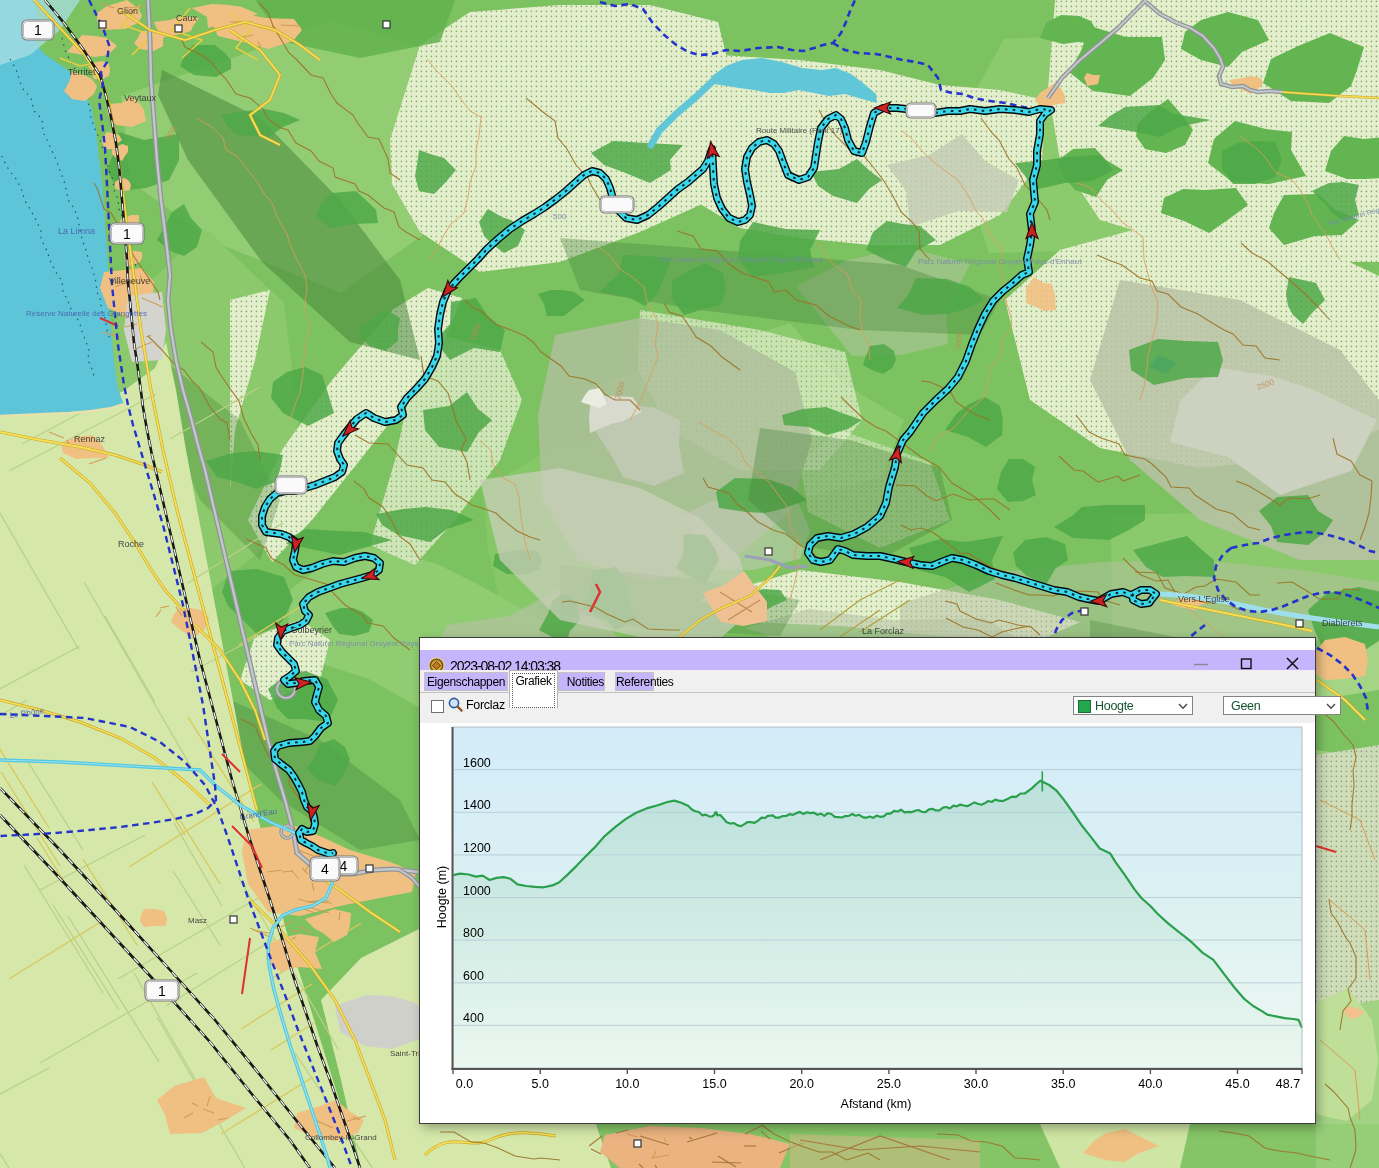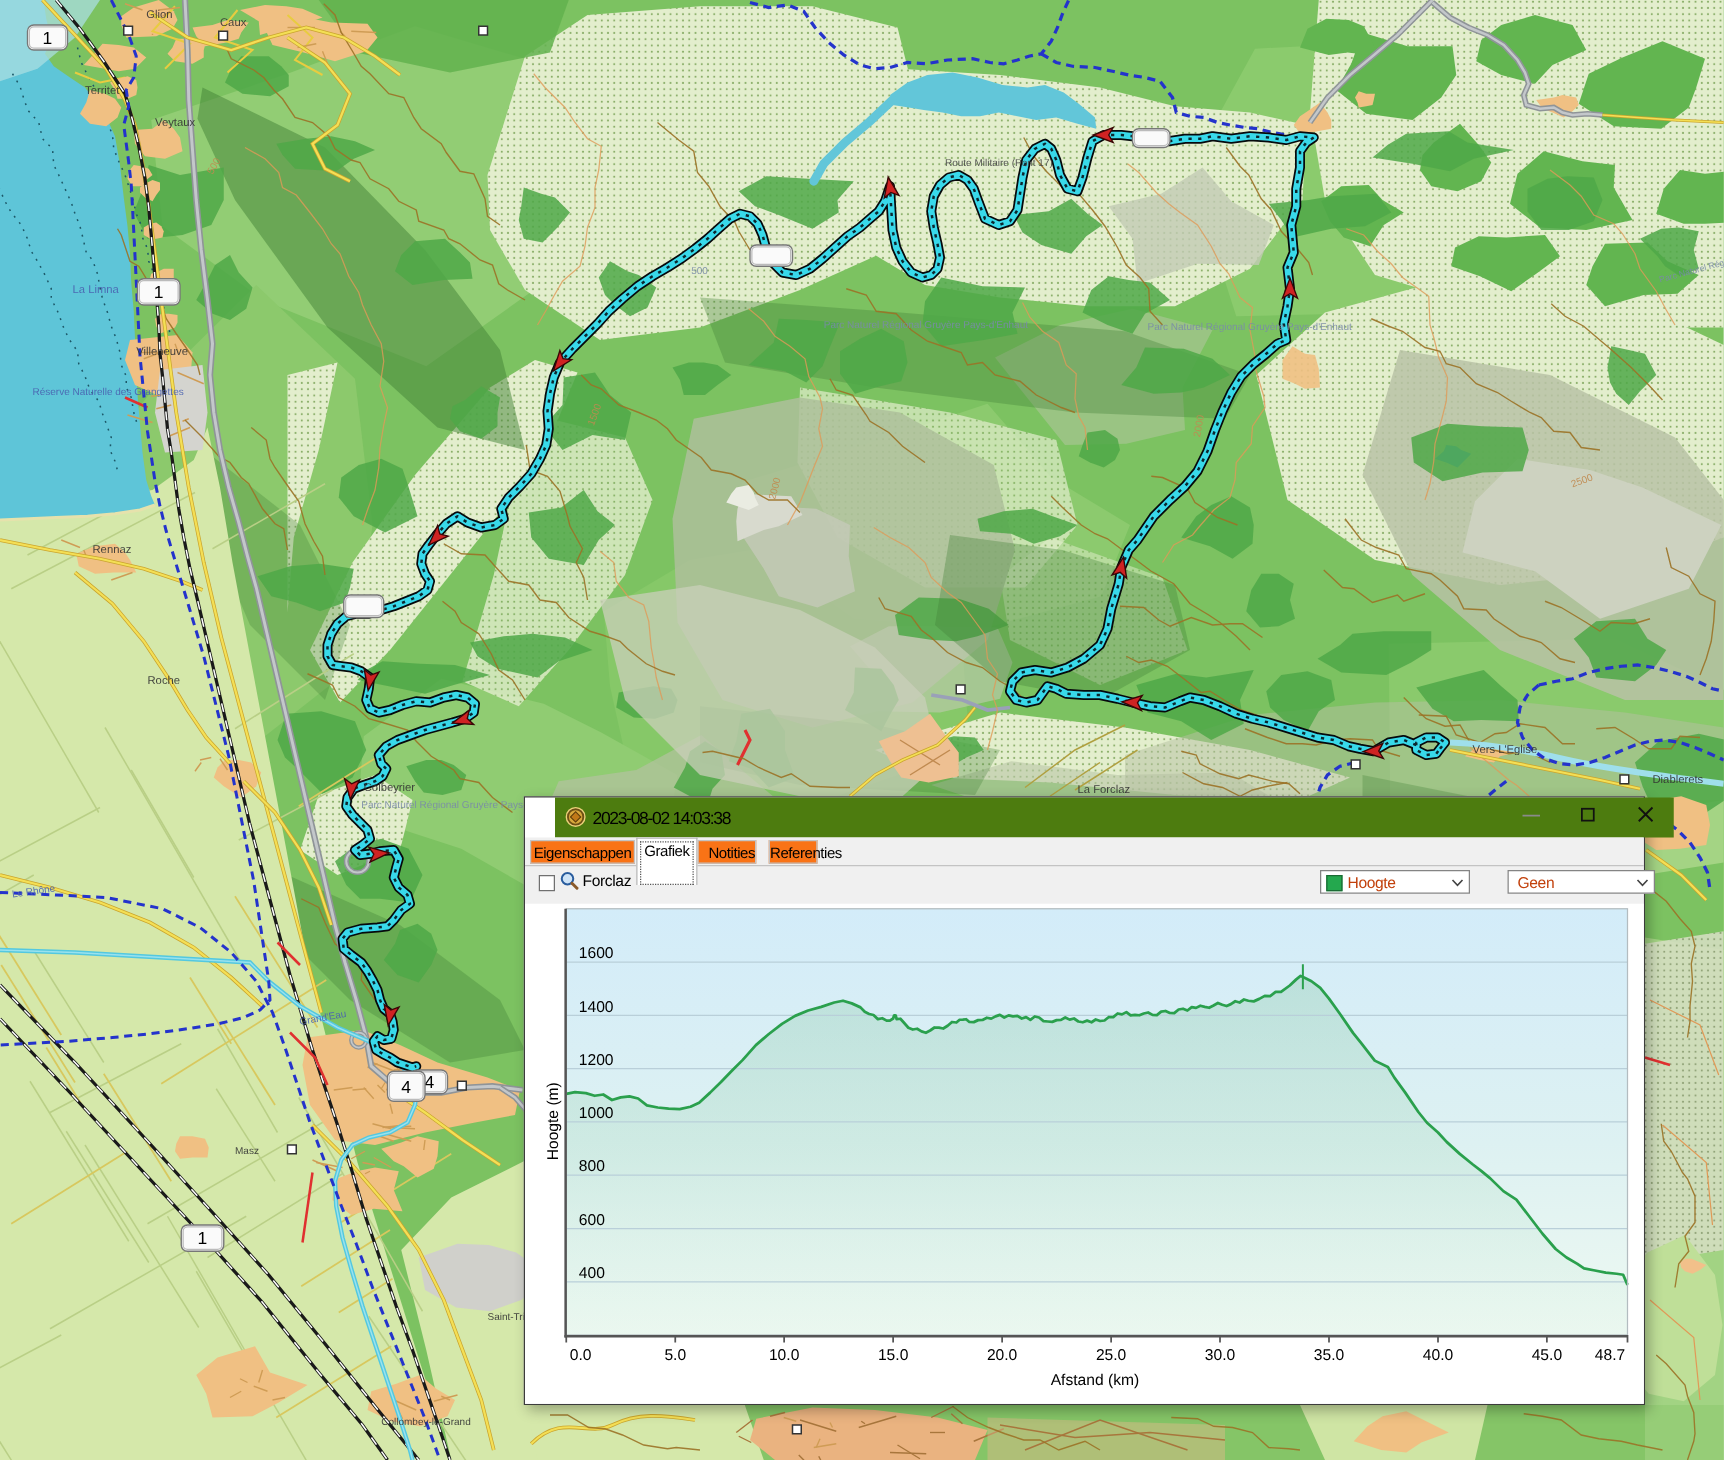--- a/index.html
+++ b/index.html
@@ -1,35 +1,35 @@
 <!DOCTYPE html>
 <html><head><meta charset="utf-8">
 <style>
 html,body{margin:0;padding:0;width:1379px;height:1168px;overflow:hidden;
 font-family:"Liberation Sans",sans-serif;}
 #wrap{position:relative;width:1379px;height:1168px;}
 #map{position:absolute;left:0;top:0;}
 #dlg{position:absolute;left:419px;top:637px;width:895px;height:485px;border:1px solid #3c3c3c;
 background:#fff;box-shadow:3px 4px 10px rgba(0,0,0,.30);}
-#title{position:absolute;left:0;top:0;width:100%;height:32px;background:#4d7c0f;margin-left:24px;}
+#title{position:absolute;left:0;top:12px;width:100%;height:32px;background:#c4b5fd;}
 #title .txt{position:absolute;left:30px;top:8px;font-size:14px;letter-spacing:-1.05px;color:#000;white-space:pre;}
 #client{position:absolute;left:0;top:32px;width:895px;height:453px;background:#f0f0f0;}
-.tab{position:absolute;top:34px;height:19px;background:#f97316;border:1px solid #c3c3c3;
+.tab{position:absolute;top:34px;height:19px;background:#c4b5fd;border:1px solid #c3c3c3;
 font-size:12px;letter-spacing:-0.35px;color:#000;text-align:center;line-height:18px;box-sizing:border-box;}
 #tabactive{position:absolute;top:32px;height:38px;background:#fff;border:1px solid #b5b5b5;border-bottom:none;
 font-size:12px;letter-spacing:-0.35px;text-align:center;line-height:20px;box-sizing:border-box;z-index:3;}
 #tabactive .foc{position:absolute;left:2px;top:2px;right:2px;bottom:0px;border:1px dotted #555;}
 #tabline{position:absolute;left:0;top:54px;width:895px;height:1px;background:#c3c3c3;}
 #panel{position:absolute;left:0;top:85px;width:895px;height:400px;background:#fff;}
 #chart{position:absolute;left:0px;top:84px;}
 .winbtn{position:absolute;top:0;}
 #cbx{position:absolute;left:11px;top:62px;width:11px;height:11px;border:1px solid #707070;background:#fff;}
 #zoomlbl{position:absolute;left:46px;top:60px;font-size:12.5px;letter-spacing:-0.3px;color:#000;}
 .combo{position:absolute;top:58px;height:19px;box-sizing:border-box;border:1px solid #848484;background:#fff;
-font-size:12.5px;letter-spacing:-0.3px;color:#c2410c;}
+font-size:12.5px;letter-spacing:-0.3px;color:#14532d;margin-left:17px;}
 </style></head>
 <body>
 <div id="wrap">
 <svg id="map" width="1379" height="1168" viewBox="0 0 1379 1168">
       <defs>
 <pattern id="dots" width="5" height="5" patternUnits="userSpaceOnUse">
 <rect width="5" height="5" fill="#e3eecd"></rect>
           <circle cx="1.4" cy="1.4" r="0.8" fill="#84aa62"></circle>
 </pattern>
 <pattern id="dots2" width="5" height="5" patternUnits="userSpaceOnUse">

